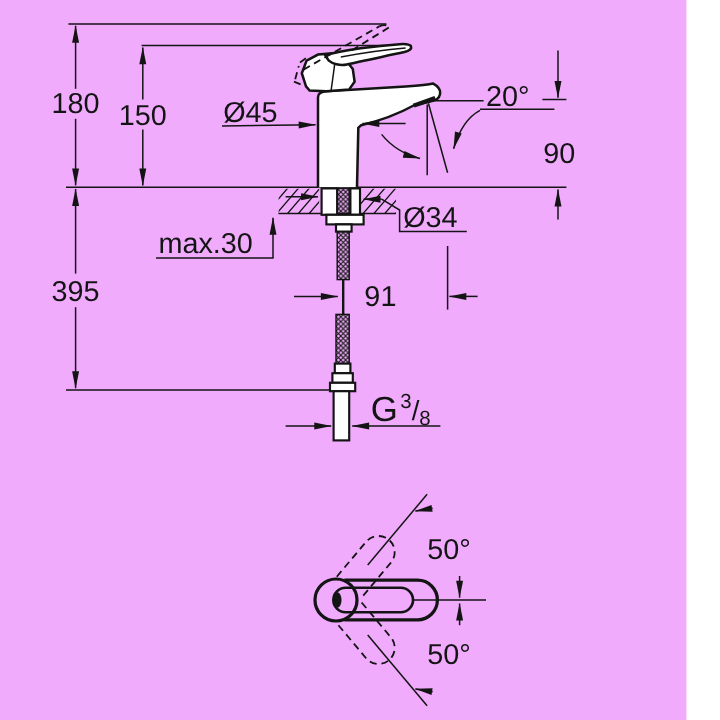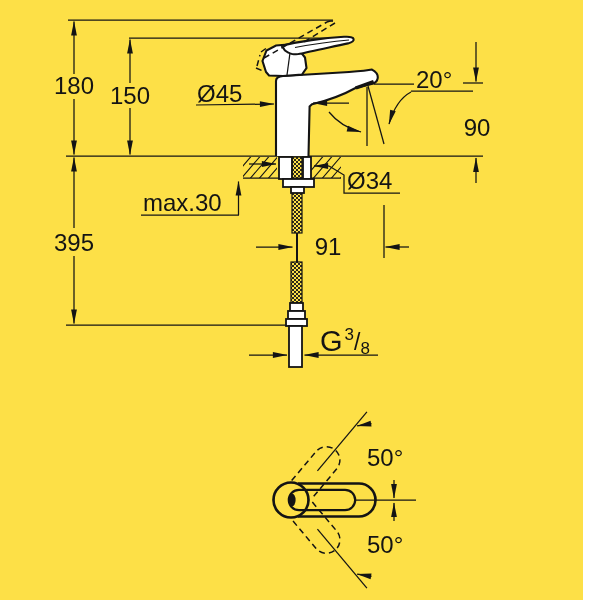--- a/index.html
+++ b/index.html
@@ -1,16 +1,16 @@
 <!DOCTYPE html>
 <html><head>
 <meta charset="utf-8">
 <style>
   html,body{margin:0;padding:0;background:#ffffff;}
-  .stage{position:relative;width:572px;height:600px;background:#fde047;overflow:hidden;padding-left:11px;}
+  .stage{position:relative;width:572px;height:600px;background:#f0abfc;overflow:hidden;}
   svg{display:block;}
   svg text{font-family:"Liberation Sans",sans-serif;fill:#141414;}
   .dim-label{font-size:24px;}
   .thin{stroke:#141414;stroke-width:1.25;fill:none;}
   .med{stroke:#141414;stroke-width:1.8;fill:#ffffff;}
   .thickf{stroke:#141414;stroke-width:2.1;fill:#ffffff;}
   .xthick{stroke:#141414;stroke-width:2.7;fill:none;}
   .inner{stroke:#141414;stroke-width:2.2;fill:none;}
   .dash{stroke:#141414;stroke-width:1.5;fill:none;stroke-dasharray:6 4;}
   .hatch{stroke:#141414;stroke-width:1.1;}

